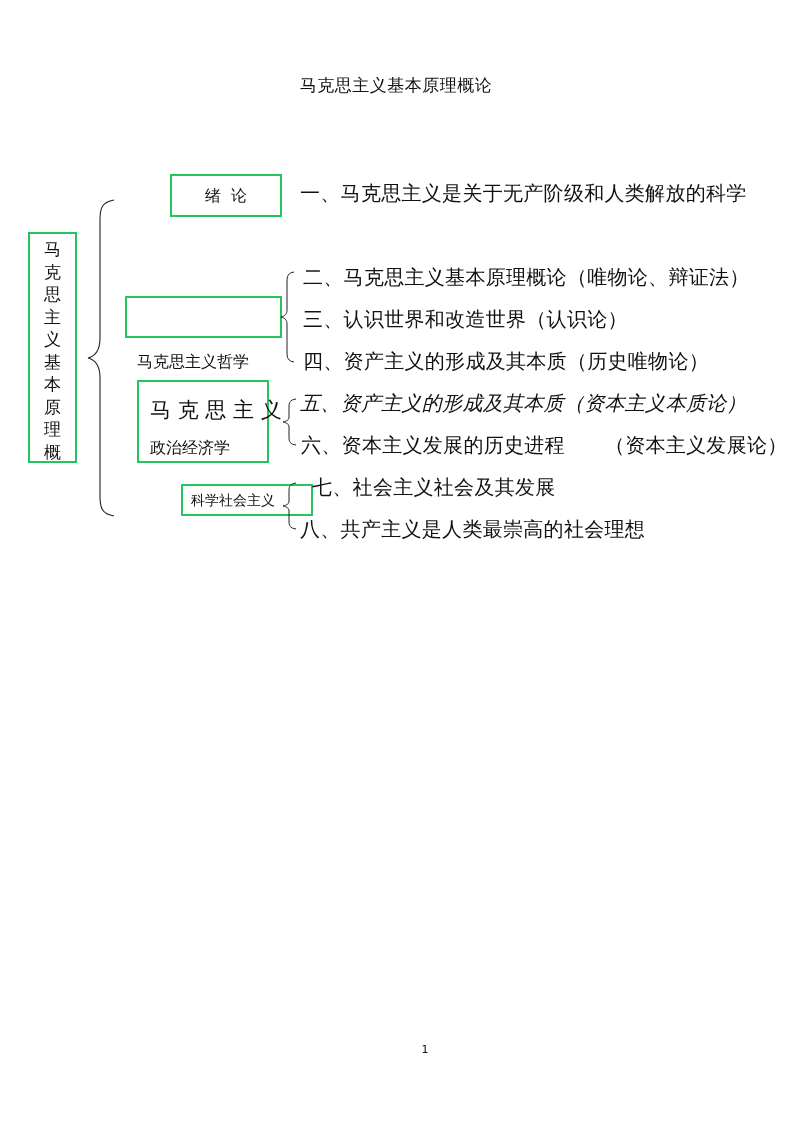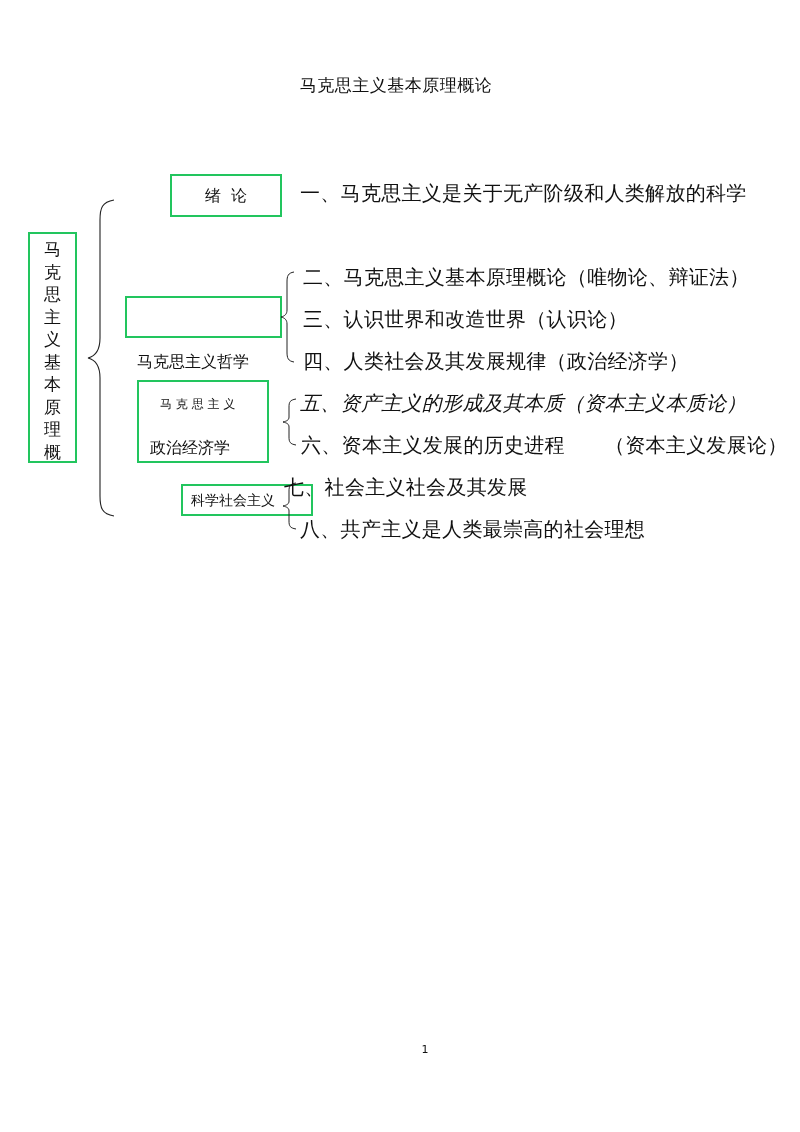--- a/index.html
+++ b/index.html
@@ -43,34 +43,34 @@
 <div class="item" style="left:300px; top:180px;">一、马克思主义是关于无产阶级和人类解放的科学</div>
 
 <div class="box" style="left:125px; top:296px; width:157px; height:42px;">
   <div class="abs" style="left:10px; top:16px; font-size:16px;margin-top:38px;">马克思主义哲学</div>
 </div>
 <svg class="brace" style="left:280px; top:270px;" width="16" height="94">
   <path d="M14,2 C8,3 7,6 7,12 L7,40 C7,44 5,46 1,47 C5,48 7,50 7,54 L7,82 C7,88 8,91 14,92" fill="none" stroke="#222" stroke-width="1"></path>
 </svg>
 <div class="item" style="left:303px; top:264px;">二、马克思主义基本原理概论（唯物论、辩证法）</div>
 <div class="item" style="left:303px; top:306px;">三、认识世界和改造世界（认识论）</div>
-<div class="item" style="left:303px; top:348px;">四、人类社会及其发展规律（政治经济学）</div>
+<div class="item" style="left:303px; top:348px;">四、资产主义的形成及其本质（历史唯物论）</div>
 
 <div class="box" style="left:137px; top:380px; width:132px; height:83px;">
-  <div class="abs" style="left:21px; top:14px; font-size:12px; white-space:pre;">马 克 思 主 义</div>
+  <div class="abs" style="left:11px; top:14px; font-size:21px; white-space:pre;">马 克 思 主 义</div>
   <div class="abs" style="left:11px; top:56px; font-size:16px;">政治经济学</div>
 </div>
 <svg class="brace" style="left:282px; top:397px;" width="16" height="50">
   <path d="M14,2 C8,3 7,5 7,10 L7,20 C7,23 5,24 1,25 C5,26 7,27 7,30 L7,40 C7,45 8,47 14,48" fill="none" stroke="#222" stroke-width="1"></path>
 </svg>
 <div class="item" style="left:300px; top:390px;font-style:italic;">五、资产主义的形成及其本质（资本主义本质论）</div>
 <div class="item" style="left:301px; top:432px;">六、资本主义发展的历史进程      （资本主义发展论）</div>
 
 <div class="box" style="left:137px; top:484px; width:132px; height:32px;margin-left:44px;">
   <div class="abs" style="left:8px; top:6px; font-size:14px;">科学社会主义</div>
 </div>
 <svg class="brace" style="left:282px; top:481px;" width="16" height="50">
   <path d="M14,2 C8,3 7,5 7,10 L7,20 C7,23 5,24 1,25 C5,26 7,27 7,30 L7,40 C7,45 8,47 14,48" fill="none" stroke="#222" stroke-width="1"></path>
 </svg>
-<div class="item" style="left:284px; top:474px;text-align:center;">七、社会主义社会及其发展</div>
+<div class="item" style="left:312px; top:474px;text-align:center;">七、社会主义社会及其发展</div>
 <div class="item" style="left:300px; top:516px;">八、共产主义是人类最崇高的社会理想</div>
 
 <div class="abs pagenum">1</div>
 
 </body></html>

